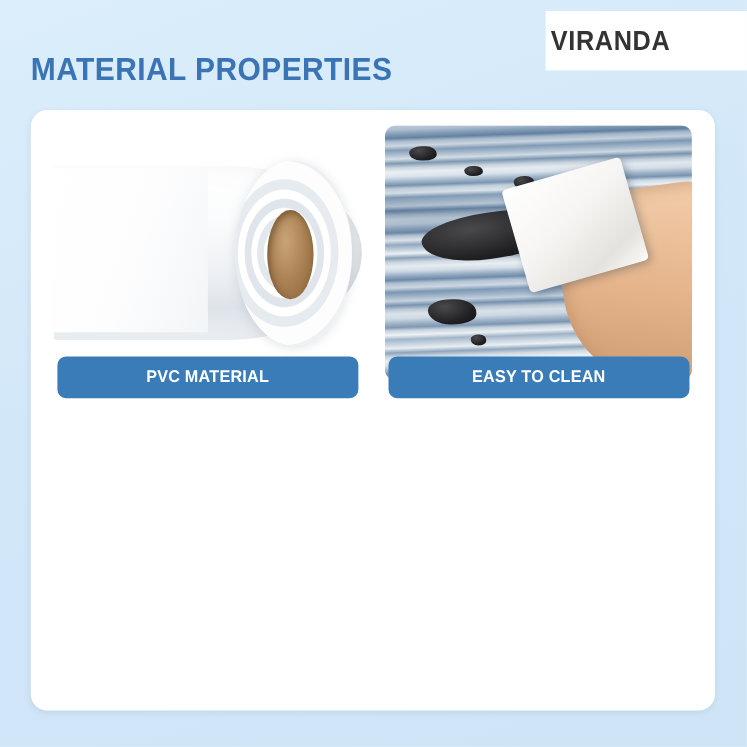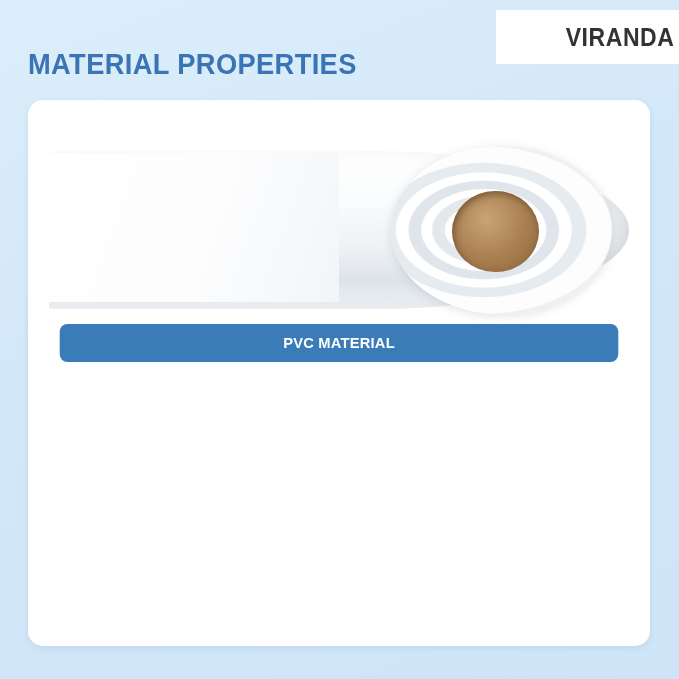--- a/index.html
+++ b/index.html
@@ -22,21 +22,21 @@
     height: 100px;
   }
 
   .brand-box {
     position: absolute;
     top: 10px; right: 0;
     width: 183px; height: 54px;
     background: #ffffff;
     display: flex;
     align-items: center;
-    justify-content: flex-end;
+    justify-content: flex-start;
   }
 
   .brand-text {
     font-size: 25px;
     font-weight: bold;
     letter-spacing: 0.6px;
     color: #333333;
     font-family: "Liberation Sans", sans-serif;
     transform: scaleX(0.92);
   }
@@ -61,21 +61,21 @@
     background: #ffffff;
     border-radius: 15px;
     box-shadow: 0 2px 6px rgba(120,150,180,0.18);
   }
 
   .grid {
     position: absolute;
     left: 15px; top: 14px;
     width: 592px; height: 518px;
     display: grid;
-    grid-template-columns: repeat(1, 1fr);
+    grid-template-columns: repeat(2, 1fr);
     grid-template-rows: repeat(2, 1fr);
     column-gap: 9px;
     row-gap: 10px;
   }
 
   .cell {
     position: relative;
     display: flex;
     flex-direction: column;
   }
@@ -411,16 +411,31 @@
         <div class="roll-sheet"></div>
         <div class="roll-edge"></div>
         <div class="roll-core"></div>
       </div>
       <div class="cell-label">PVC MATERIAL</div>
     </div>
 
 
 
 
+    <div class="cell">
+      <div class="cell-image">
+        <div class="stripes"></div>
+        <div class="stripes-dark"></div>
+        <div class="stain" style="left:12%; top:34%; width:46%; height:18%; transform:rotate(-8deg);"></div>
+        <div class="stain" style="left:8%;  top:8%;  width:9%;  height:6%;"></div>
+        <div class="stain" style="left:26%; top:16%; width:6%;  height:4%;"></div>
+        <div class="stain" style="left:42%; top:20%; width:7%;  height:5%;"></div>
+        <div class="stain" style="left:14%; top:68%; width:16%; height:10%;"></div>
+        <div class="stain" style="left:28%; top:82%; width:5%;  height:4%;"></div>
+        <div class="hand-clean"></div>
+        <div class="cloth"></div>
+      </div>
+      <div class="cell-label">EASY TO CLEAN</div>
+    </div>
 
 
   </div>
 </div>
 
 </body></html>

